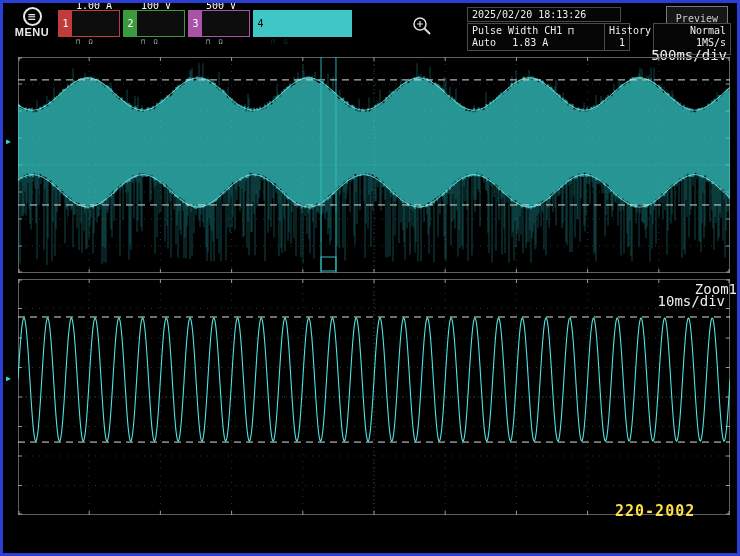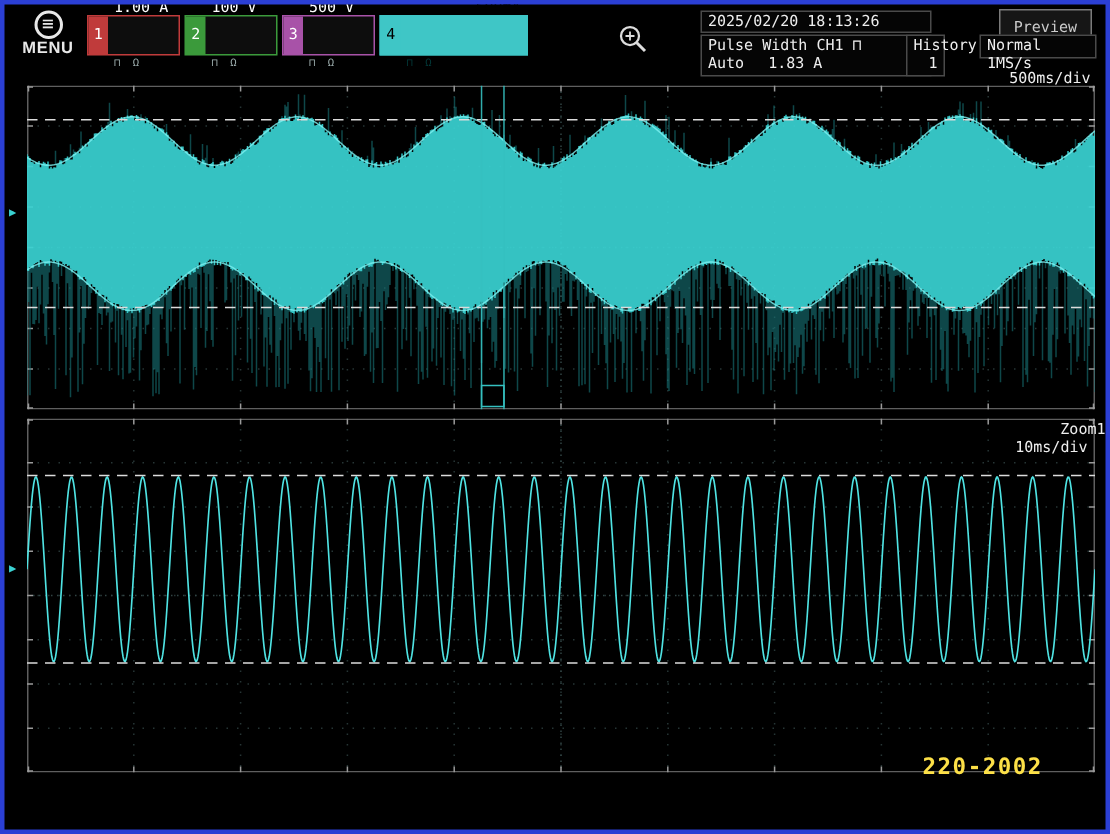--- a/index.html
+++ b/index.html
@@ -17,21 +17,21 @@
   .chlist{display:flex;gap:3px;}
   .chbox{height:27px;border:1px solid #666;display:flex;background:#0d0d0d;min-width:62px;}
   .chbox.sel{background:#3fc6c6;}
   .chnum{width:13px;font-size:10px;display:flex;align-items:center;justify-content:center;}
   .chbody{display:flex;flex-direction:column;justify-content:center;padding:0 4px;gap:27px;}
   .chval{font-size:10px;color:#fff;line-height:11px;white-space:pre;}
   .chicons{font-size:7px;color:#9fb0b0;line-height:9px;letter-spacing:2px;}
   .hbox{font-size:10px;line-height:12px;padding:1px 4px;color:#eee;border:1px solid #4a4a4a;background:#050505;}
   .databox{font-size:10px;color:#eee;border:1px solid #4a4a4a;background:#050505;padding:0 4px;line-height:13px;}
   .preview{font-size:10px;color:#ccc;border:1px solid #7a7a7a;background:#161616;padding:6px 9px;line-height:12px;}
-  .tbase{font-size:10px;color:#eee;}
+  .tbase{font-size:14px;color:#eee;}
   .gmark{color:#3ad2d2;font-size:8px;line-height:8px;}
   .redtag{font-size:15px;font-weight:bold;color:#fde047;letter-spacing:1px;}
   .foot{font-size:10px;line-height:12px;color:#fff;white-space:pre;}
   .foot .lab{display:inline-block;}
   .foot .val{display:inline-block;margin-left:8px;}
   svg{display:block;}
 </style>
 </head>
 <body>
 
@@ -93,21 +93,21 @@
       <span>Auto</span>
       <span style="margin-left:10px;">1.83 A</span>
     </div>
   </div>
 
   <div class="abs hbox" style="left:601px;top:20px;width:26px;height:28px;">
     <div>History</div>
     <div style="text-align:right;">1</div>
   </div>
 
-  <div class="abs hbox" style="left:650px;top:20px;width:78px;height:16px;">
+  <div class="abs hbox" style="left:650px;top:20px;width:78px;height:32px;text-align:right;">
     <div>Normal</div>
     <div>1MS/s</div>
   </div>
 
   <div class="abs tbase" style="right:10px;top:44px;">500ms/div</div>
 
   <svg id="main-svg" class="abs" style="left:15px;top:54px;" width="712" height="216">
       <g>
         <line x1="71.2" y1="0" x2="71.2" y2="216" stroke="#263535" stroke-dasharray="1 6" stroke-width="1"></line>
         <line x1="142.4" y1="0" x2="142.4" y2="216" stroke="#263535" stroke-dasharray="1 6" stroke-width="1"></line>

